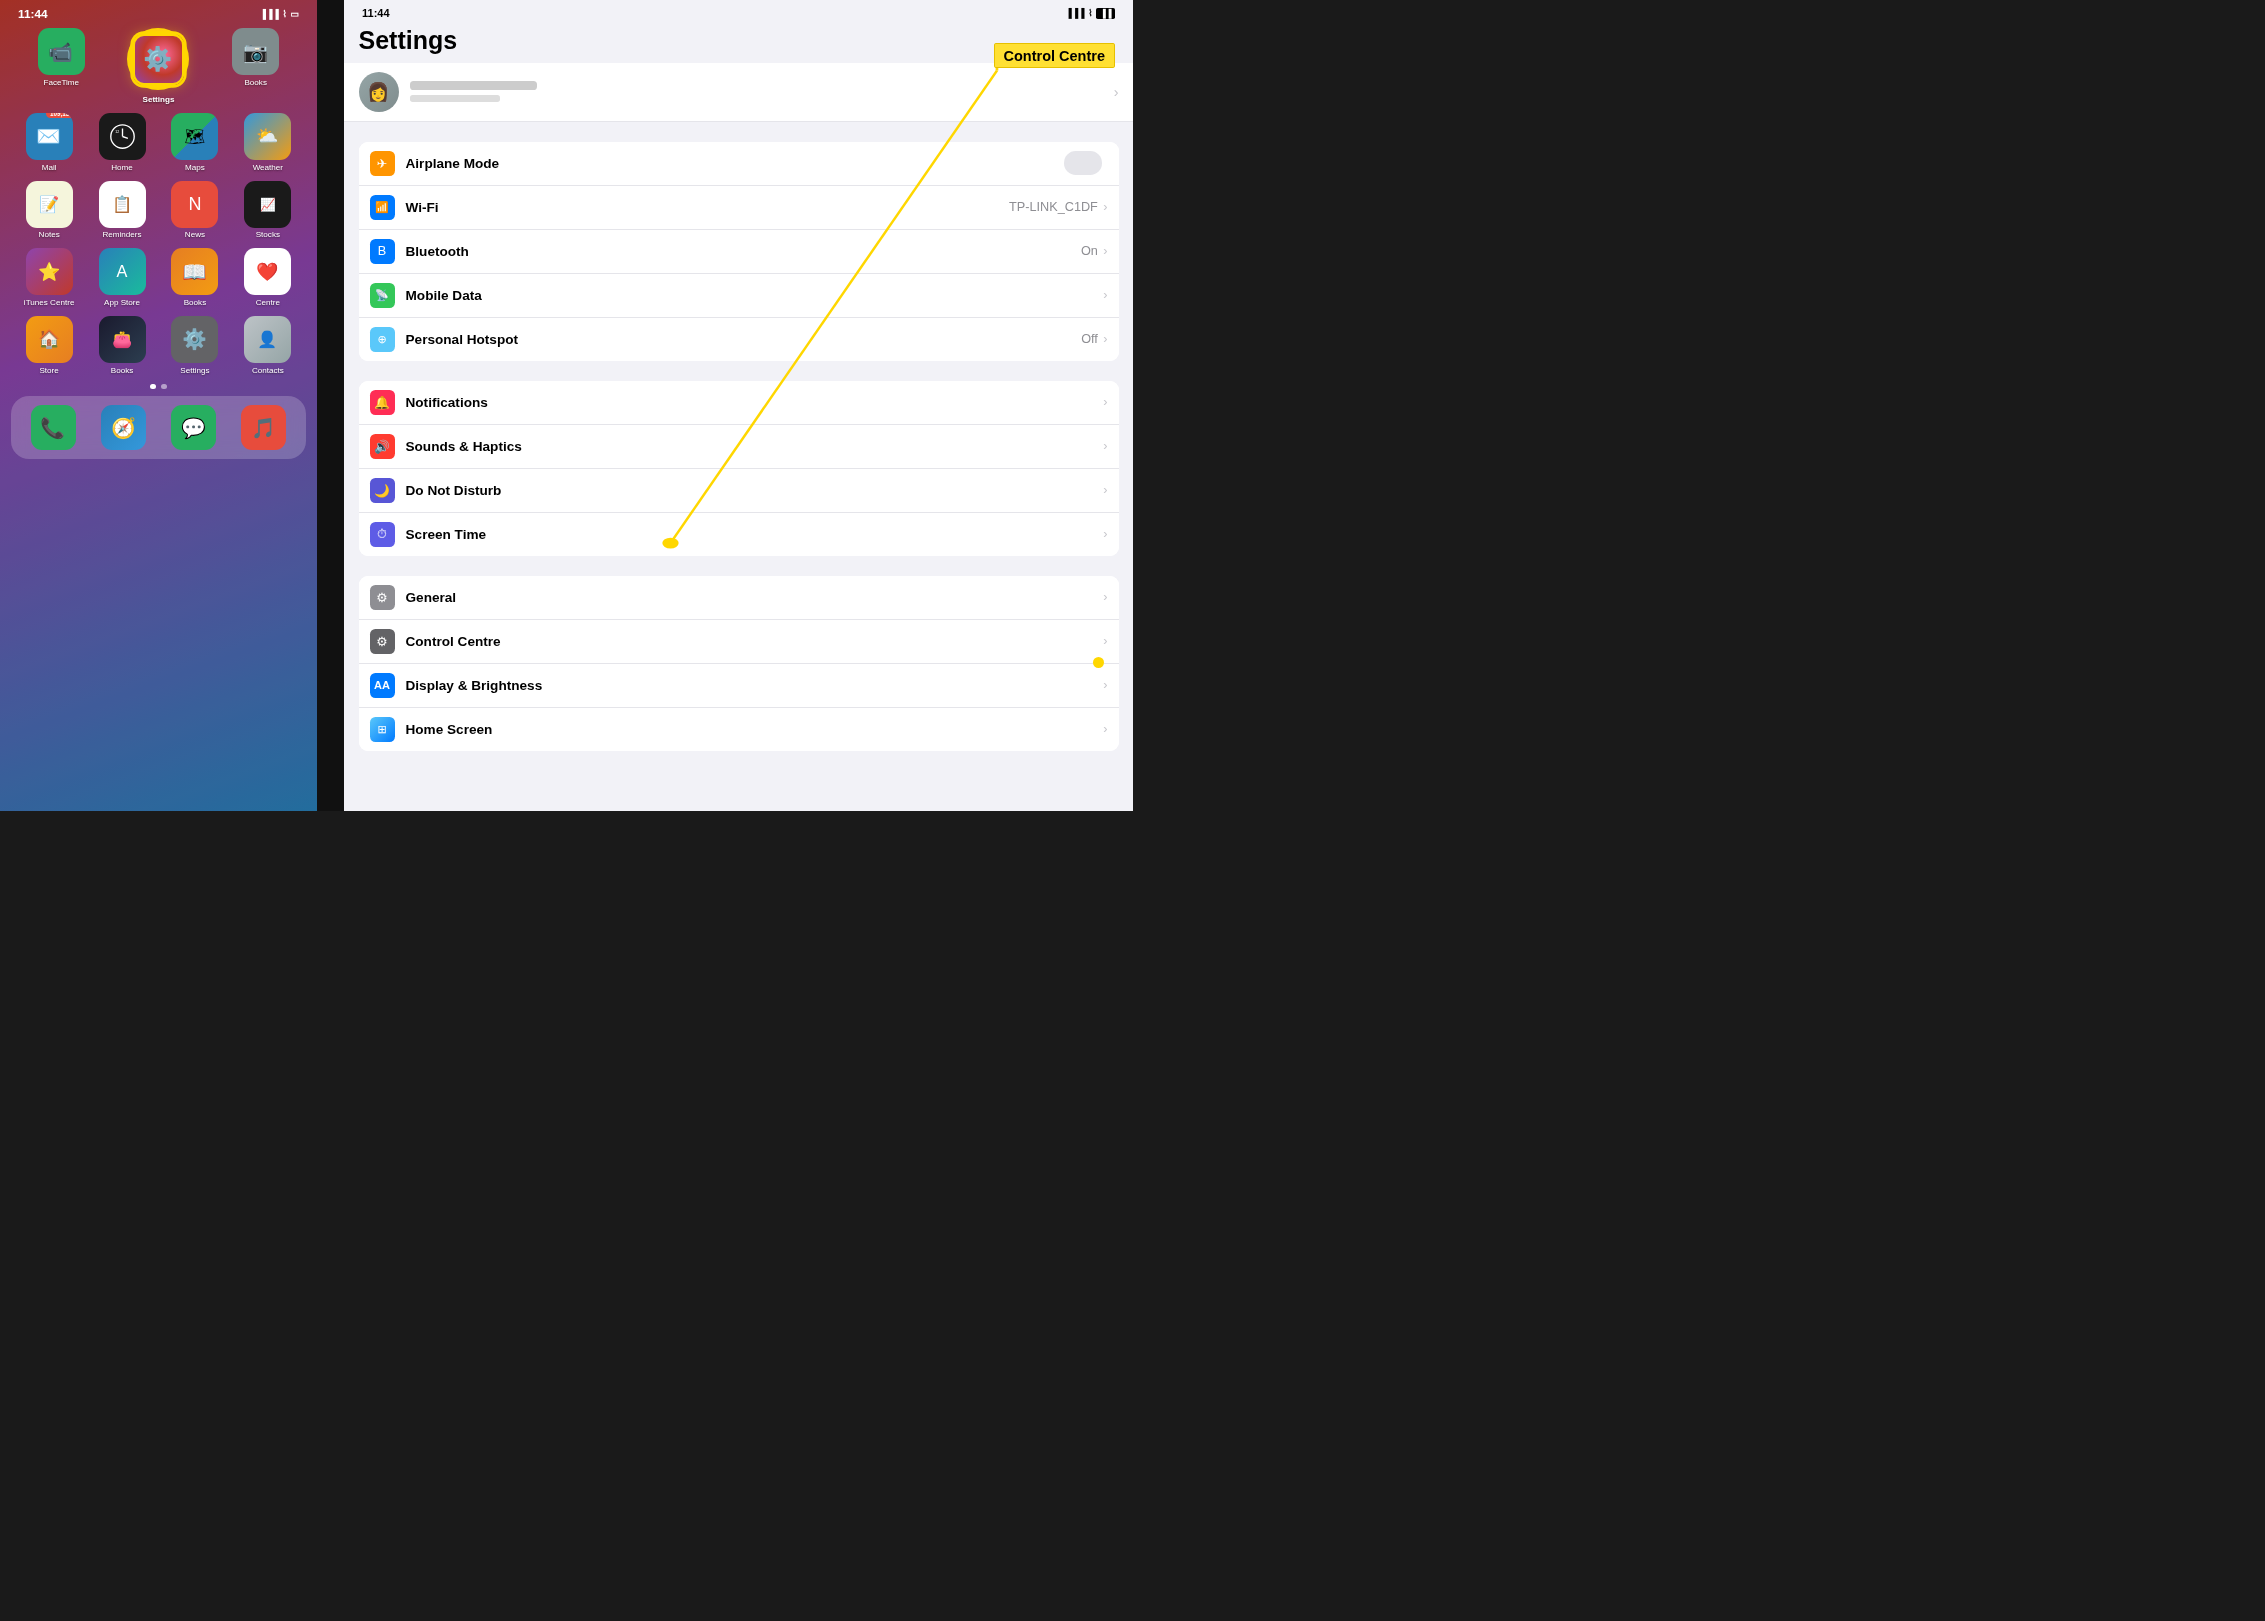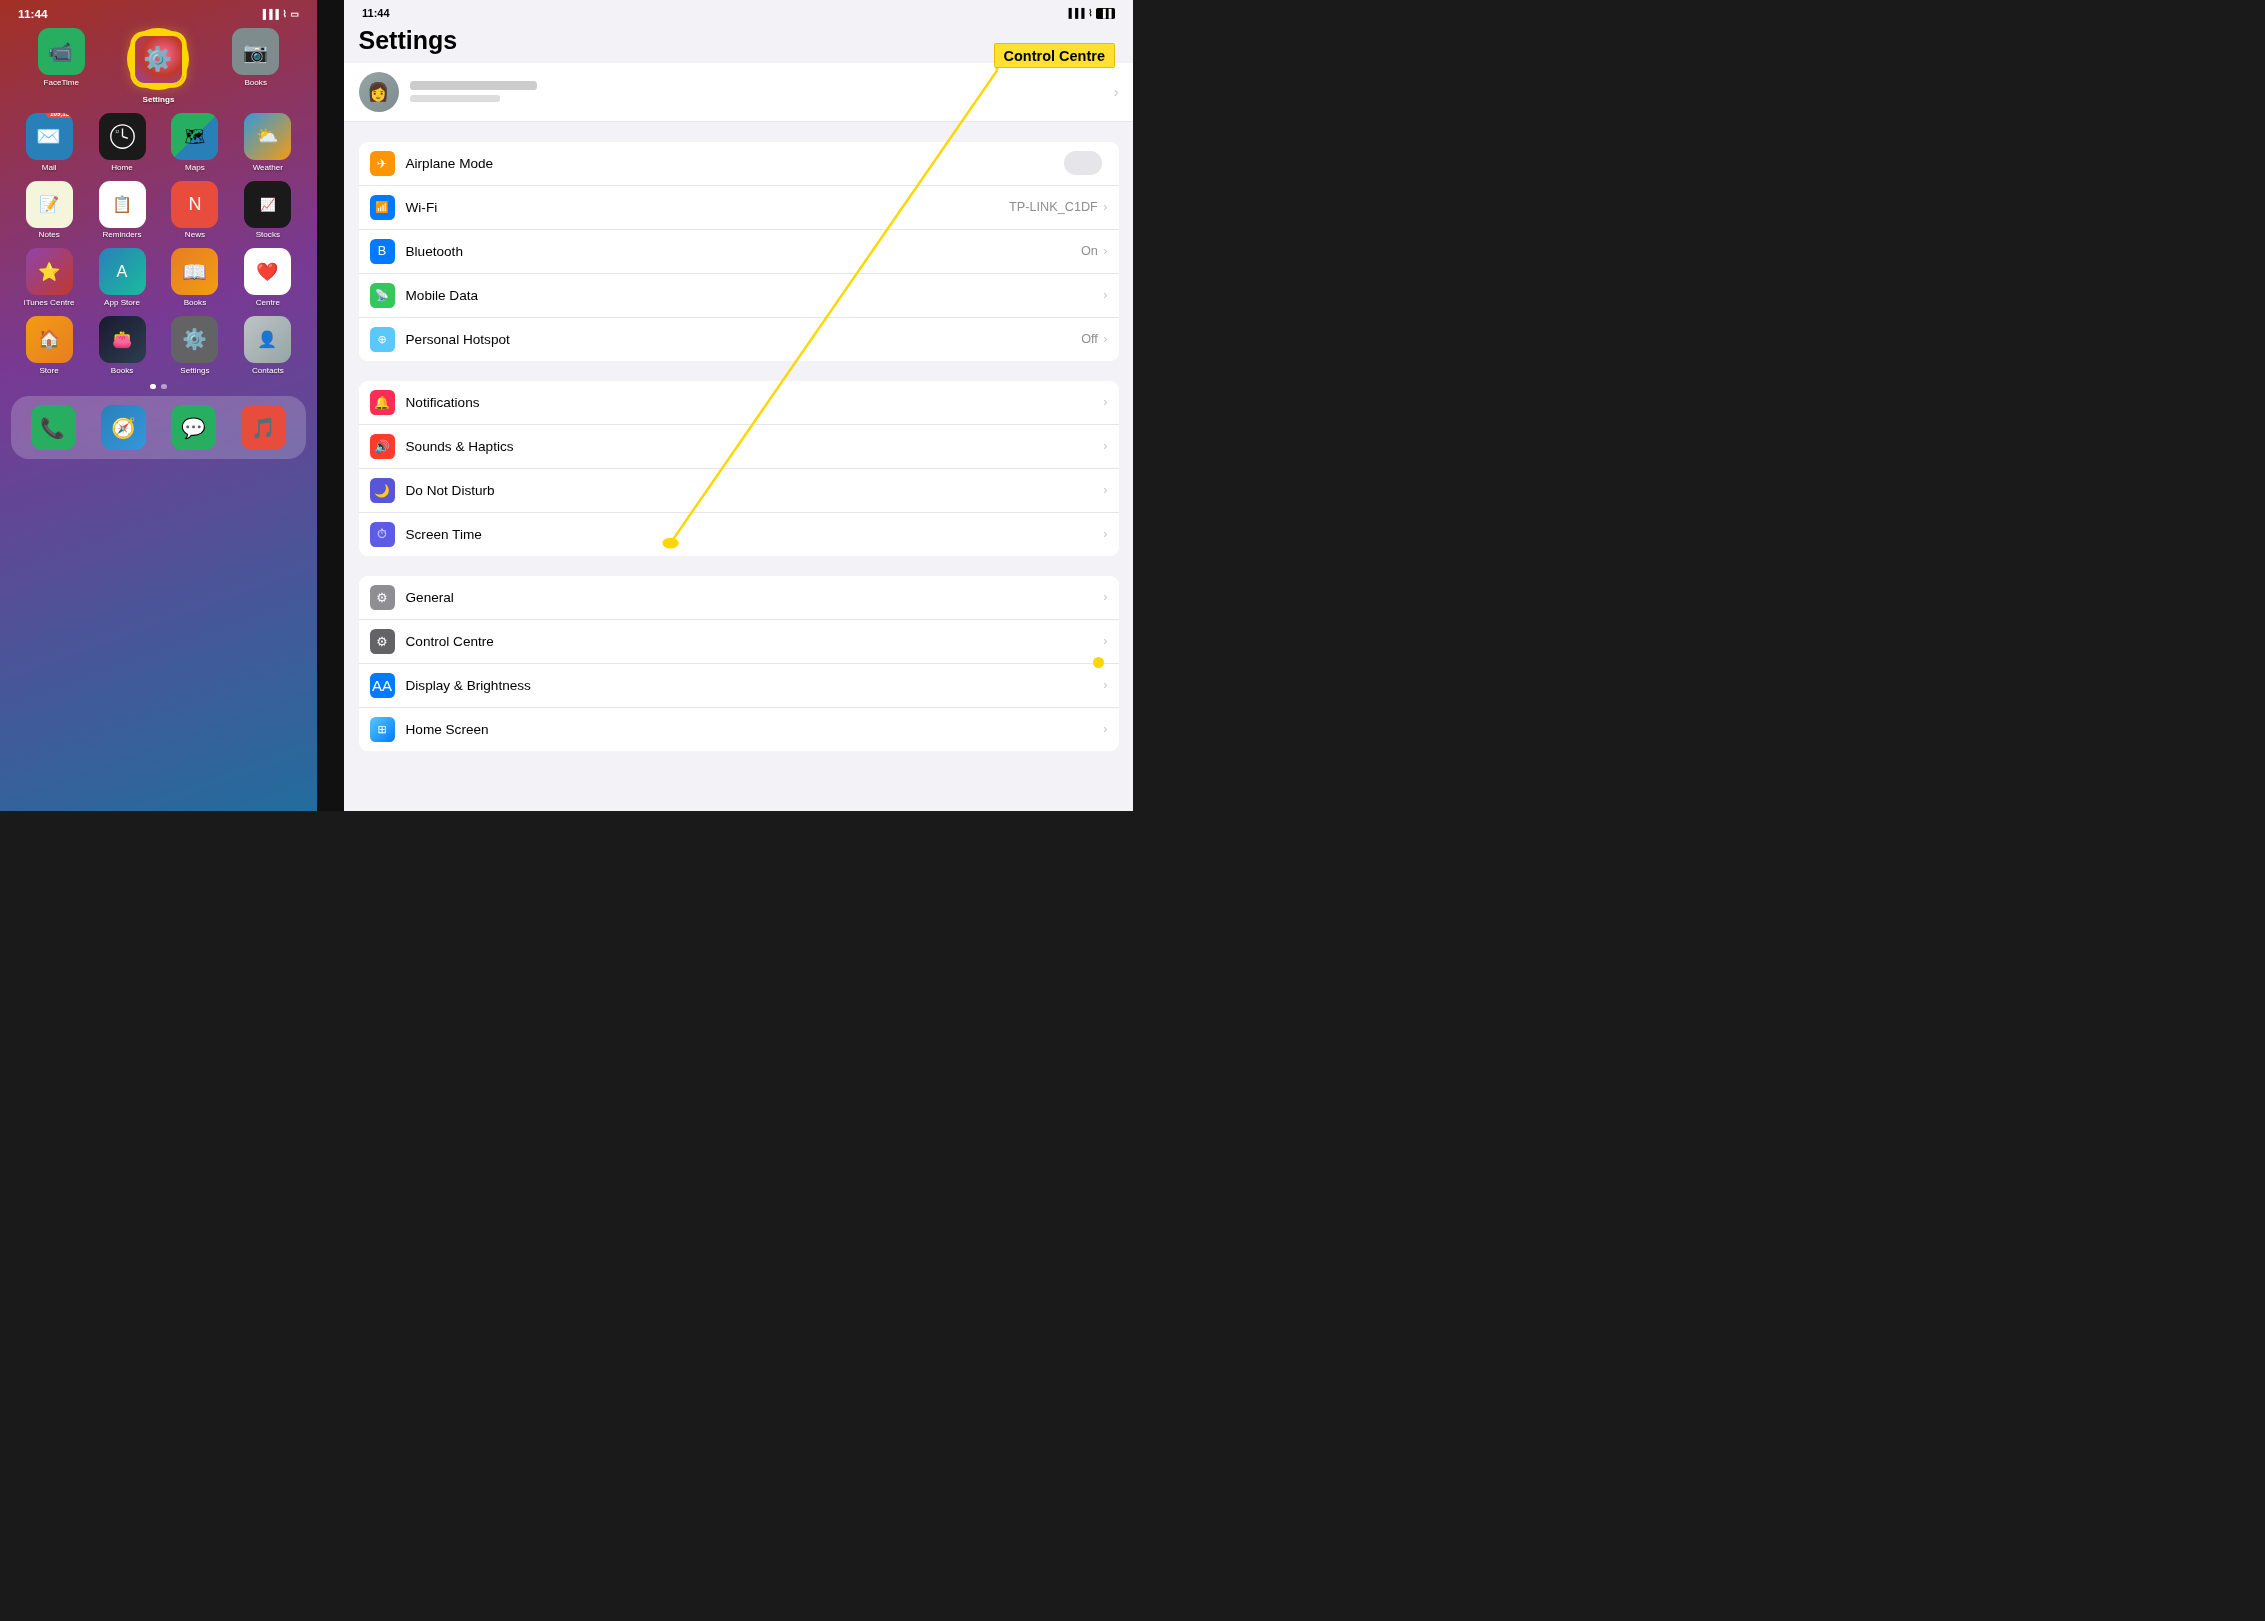--- a/index.html
+++ b/index.html
@@ -312,20 +312,21 @@
       justify-content: center;
       margin-right: 11px;
       flex-shrink: 0;
       font-size: 12.7px;
       color: white;
     }
     .settings-row-label {
       flex: 1;
       font-size: 13.6px;
       color: #000;
+      font-weight: bold;
     }
     .settings-row-value {
       font-size: 12.7px;
       color: #8e8e93;
       margin-right: 5.4px;
     }
     .settings-chevron {
       color: #c7c7cc;
       font-size: 12.7px;
     }
@@ -659,21 +660,21 @@
       <span class="settings-chevron">›</span>
     </div>
     <div class="settings-row" style="position:relative;">
       <div class="settings-row-icon bg-gray2">⚙</div>
       <span class="settings-row-label">Control Centre</span>
       <span class="settings-chevron">›</span>
 
       <div style="position:absolute;right:14.5px;bottom:-5.4px;width:11px;height:11px;background:#FFD700;border-radius:50%;z-index:20;"></div>
     </div>
     <div class="settings-row">
-      <div class="settings-row-icon bg-aa" style="font-size:15px;font-weight:400;text-align:center;">AA</div>
+      <div class="settings-row-icon bg-aa" style="font-size:11px;font-weight:700;text-align:center;">AA</div>
       <span class="settings-row-label">Display &amp; Brightness</span>
       <span class="settings-chevron">›</span>
     </div>
     <div class="settings-row">
       <div class="settings-row-icon bg-home-screen" style="font-size:11px;">⊞</div>
       <span class="settings-row-label">Home Screen</span>
       <span class="settings-chevron">›</span>
     </div>
   </div>
 

